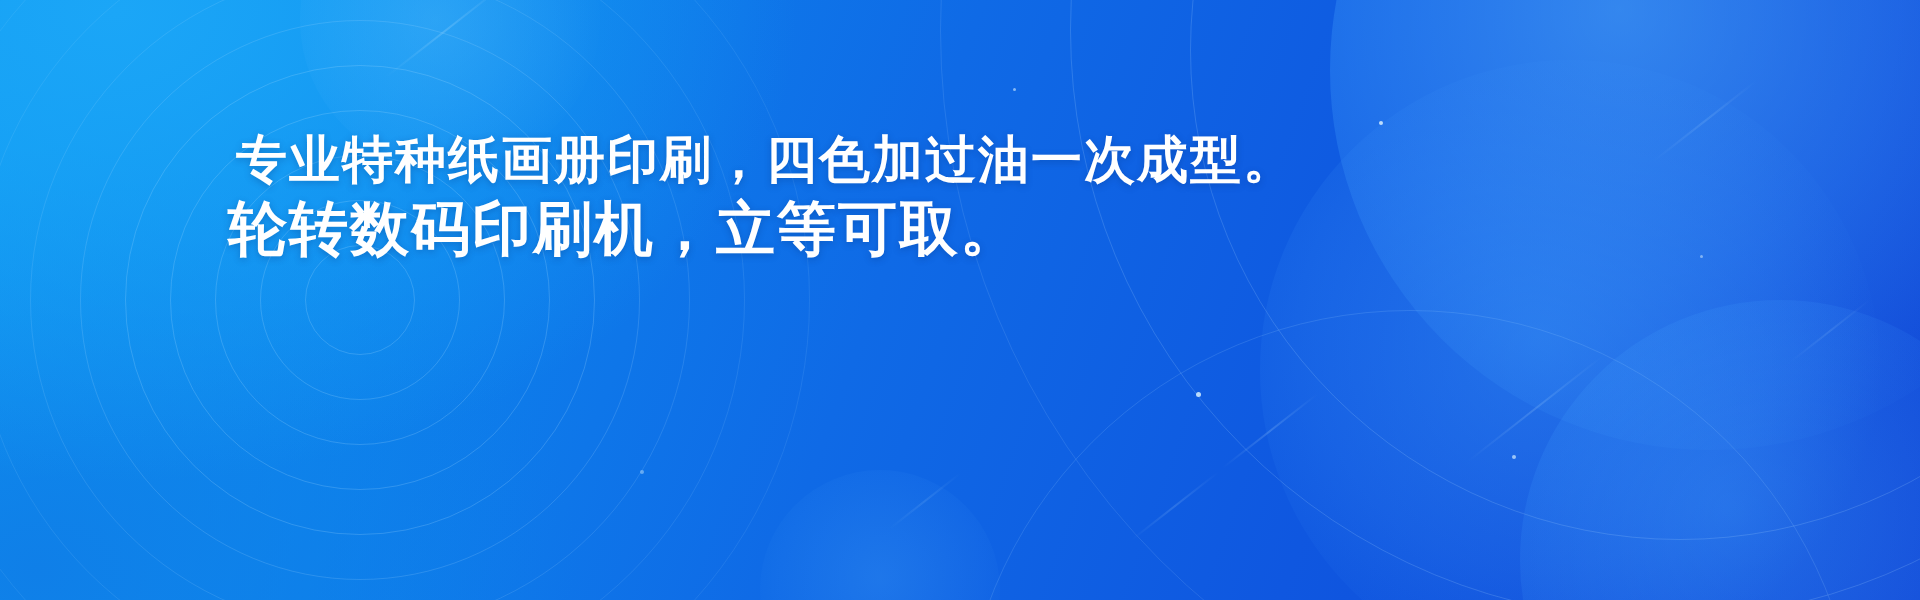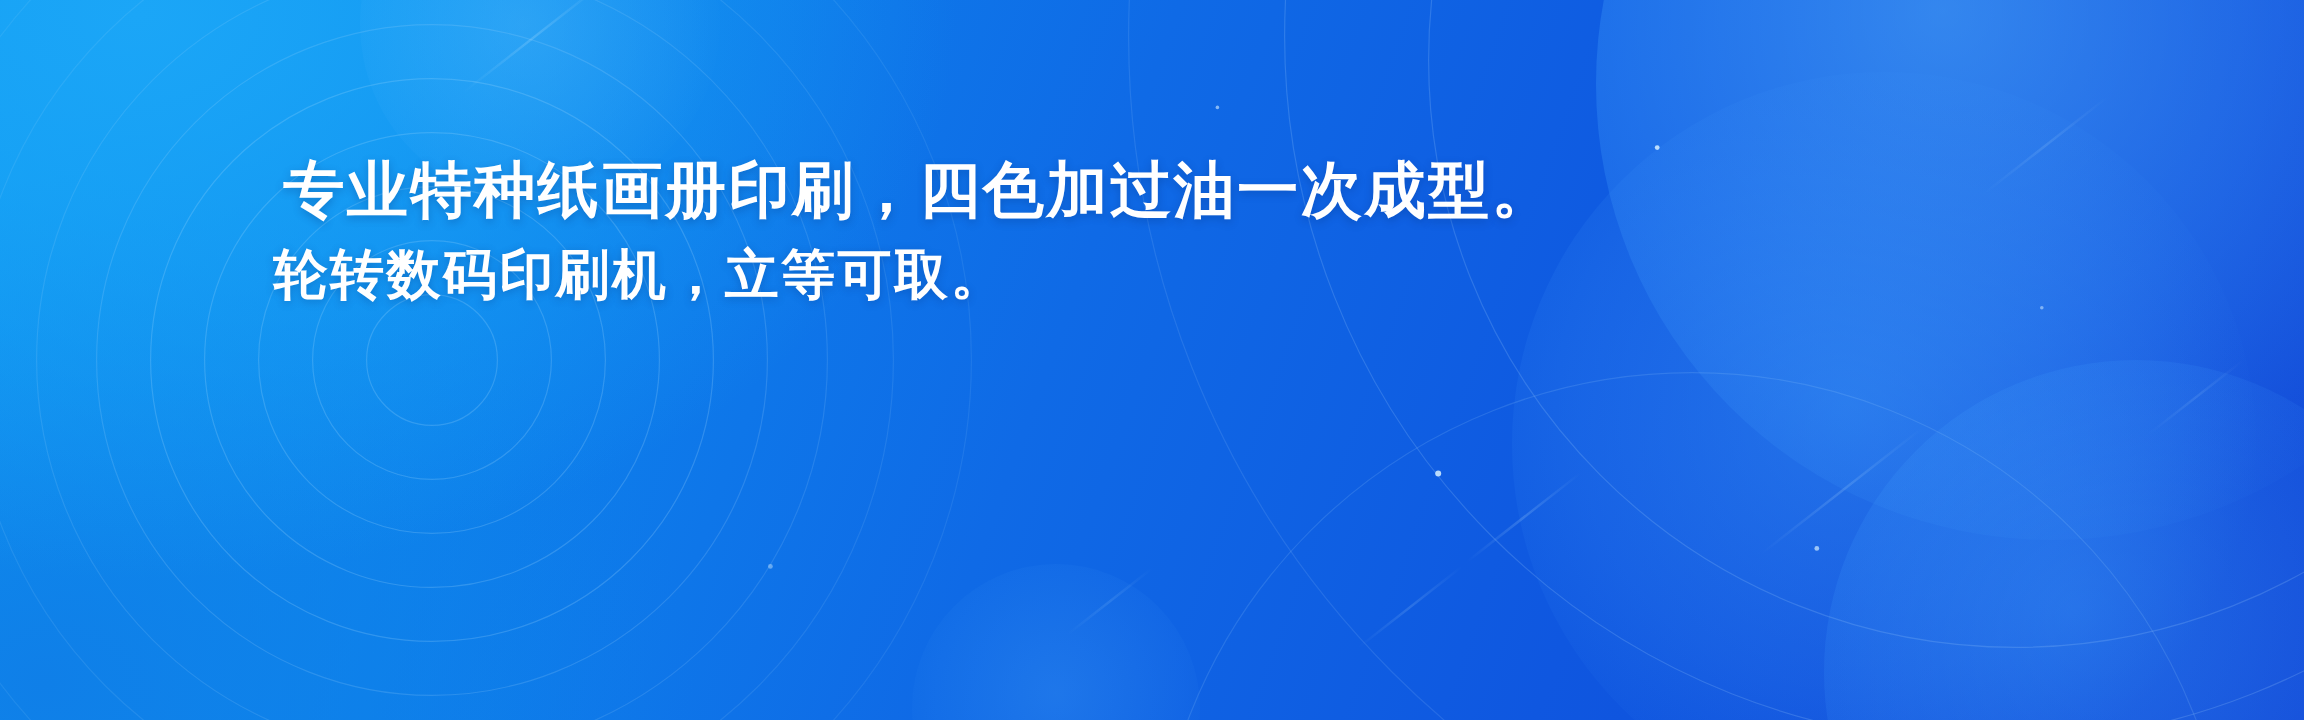--- a/index.html
+++ b/index.html
@@ -134,21 +134,21 @@
     white-space: nowrap;
     text-shadow: 0 2px 7px rgba(4,45,120,0.30);
     font-family: "DejaVu Serif", "Liberation Serif", serif;
   }
   .line-1 {
     font-size: 51px;
     line-height: 74px;
     margin-left: 8px;
   }
   .line-2 {
-    font-size: 45px;
+    font-size: 59px;
     line-height: 66px;
     font-family: Liberation Serif, serif;
   }
   .line-3 {
     font-size: 45px;
     line-height: 66px;
   }
 </style>
 </head>
 <body>

